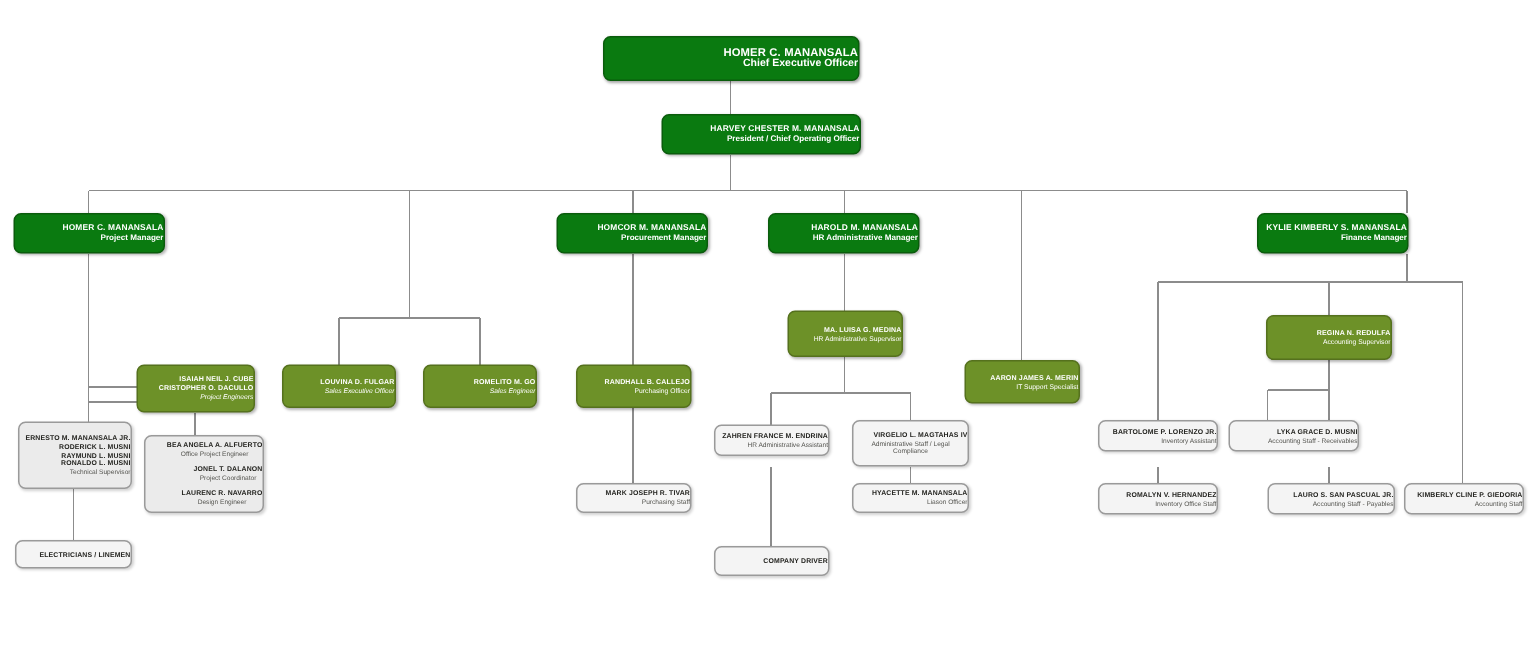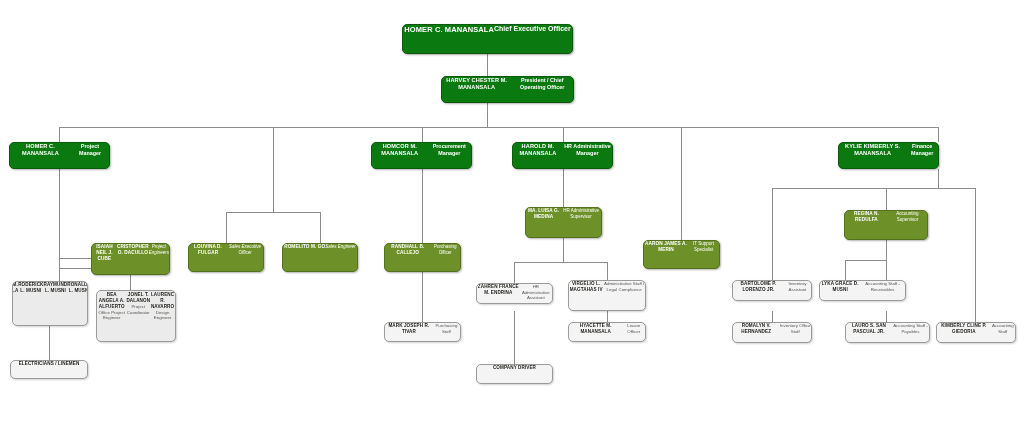--- a/index.html
+++ b/index.html
@@ -1,21 +1,21 @@
 <!DOCTYPE html>
 <html><head>
 <meta charset="utf-8">
 <style>
   html,body{margin:0;padding:0;background:#ffffff;}
   body{width:1024px;height:432px;position:relative;overflow:hidden;
        font-family:"Liberation Sans",sans-serif;-webkit-font-smoothing:none;}
   #chart{position:absolute;left:0;top:0;width:1024px;height:432px;}
   svg.lines{position:absolute;left:0;top:0;width:1024px;height:432px;pointer-events:none;}
-  .node{position:absolute;box-sizing:border-box;display:flex;flex-direction:row;
-        align-items:flex-start;justify-content:center;text-align:center;border-radius:5px;
+  .node{position:absolute;box-sizing:border-box;display:flex;flex-direction:column;
+        align-items:flex-end;justify-content:center;text-align:center;border-radius:5px;
         overflow:hidden;}
   .node .nm{font-weight:bold;letter-spacing:.1px;line-height:1.25;}
   .node .ti{line-height:1.25;}
 
   
   .lvl-exec{background:#0a7a10;border:1px solid #0a5c0c;color:#ffffff;
             box-shadow:1px 1px 2px rgba(0,0,0,.35);}
   .lvl-exec .nm{font-size:7.5px;}
   .lvl-exec .ti{font-size:7px;font-weight:bold;}
 

